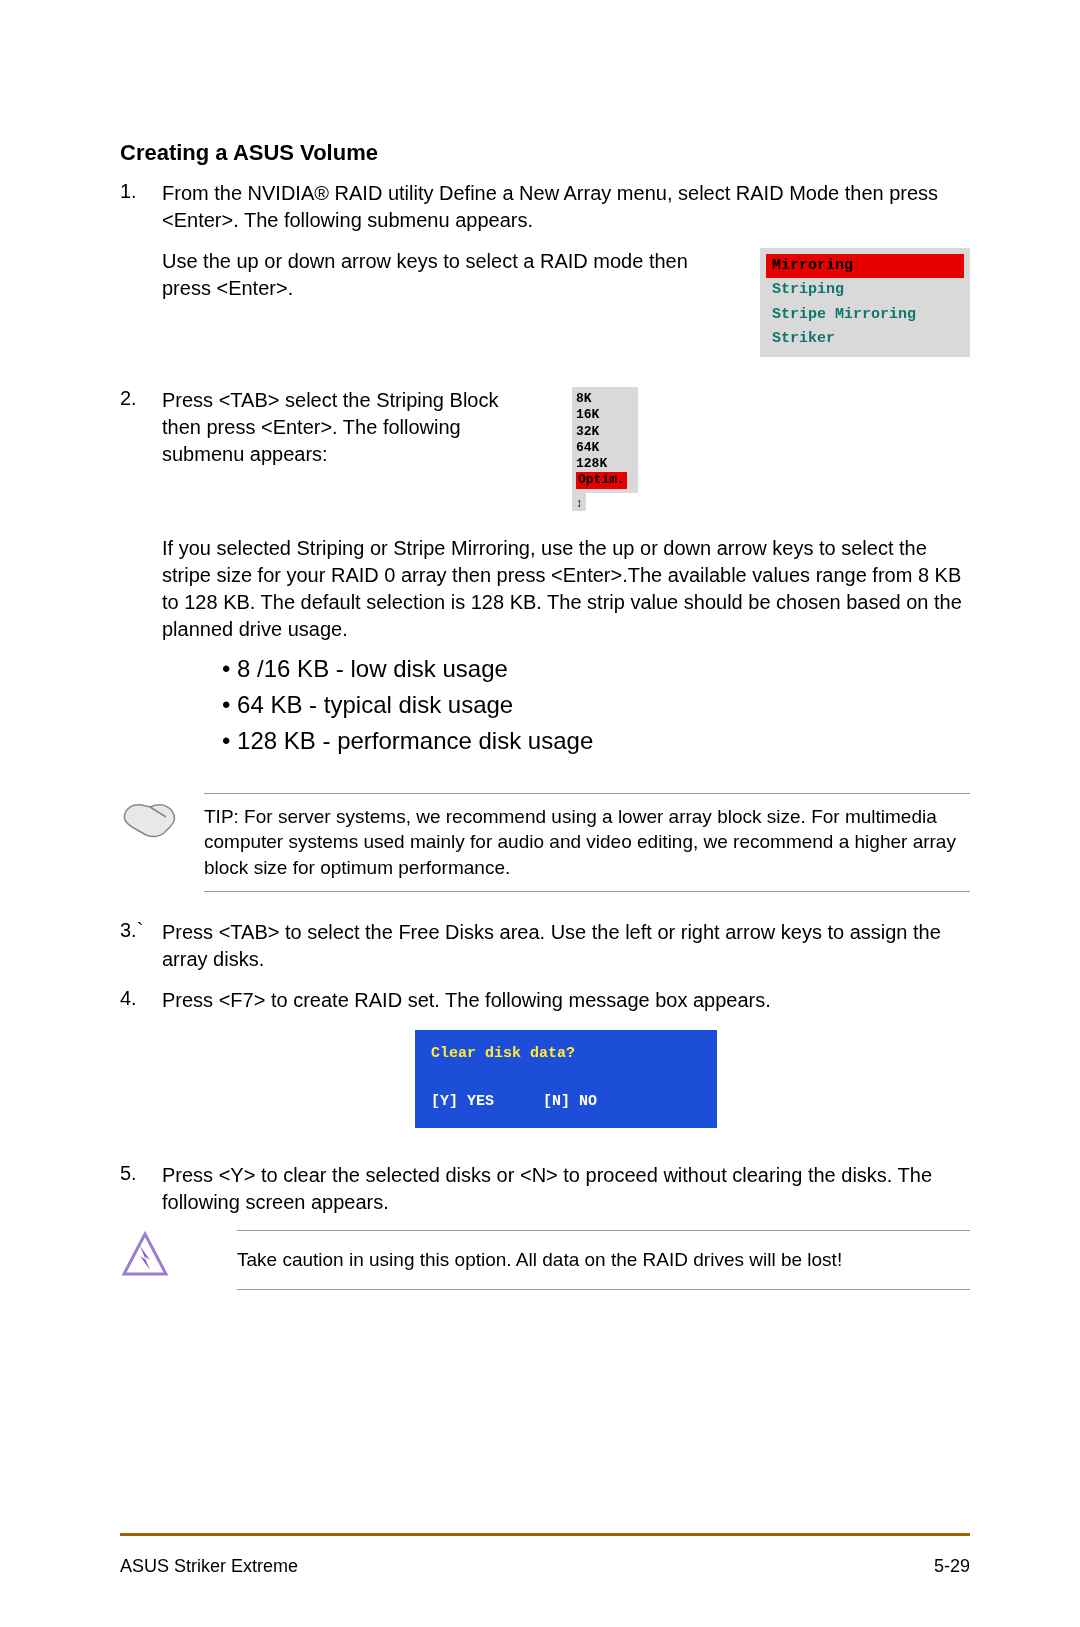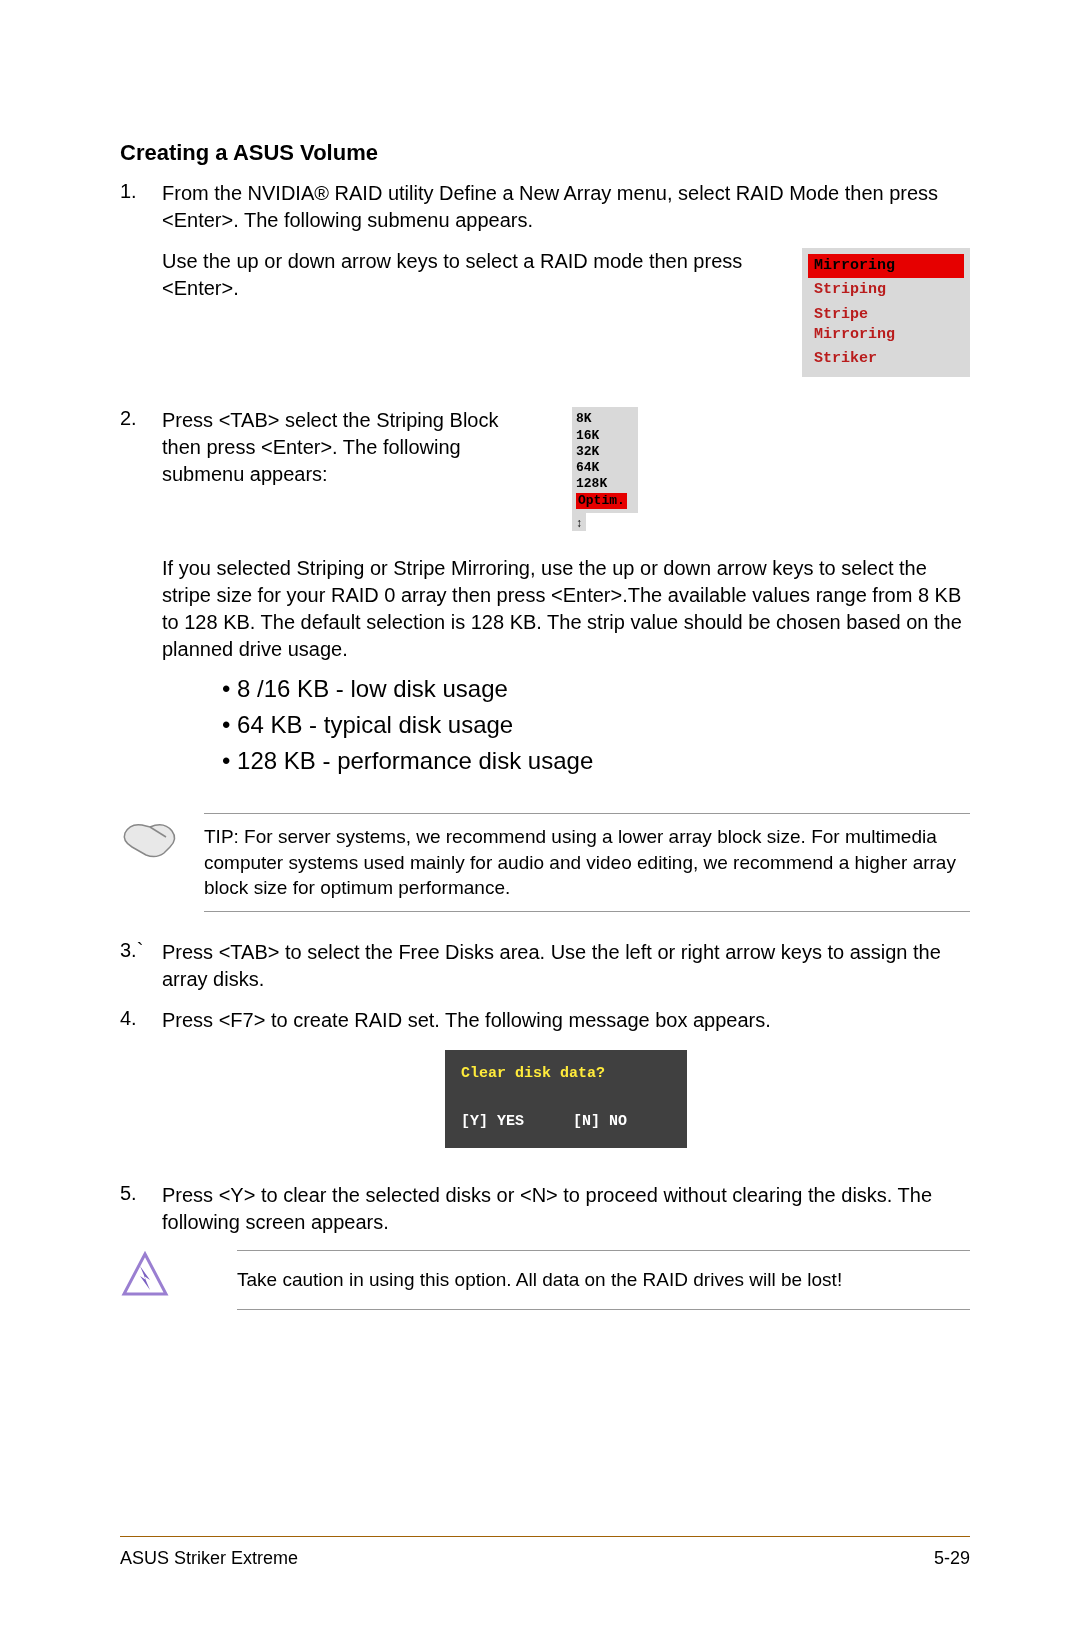--- a/index.html
+++ b/index.html
@@ -45,29 +45,29 @@
   .step-with-menu {
     display: flex;
     align-items: flex-start;
   }
   .menu-box {
     background: #d9d9d9;
     padding: 6px;
     box-sizing: border-box;
   }
   .raid-mode-box {
-    width: 168px;
+    width: 210px;
     margin-left: 30px;
   }
   .menu-item {
     font-family: "Courier New", monospace;
     font-size: 15px;
     font-weight: bold;
     padding: 2px 6px;
-    color: #b91c1c;
+    color: #0f766e;
   }
   .menu-item.sel {
     background: #e60000;
     color: #000;
   }
   .stripe-box-wrap {
     display: flex;
     margin-left: 70px;
     flex-direction: column;
   }
@@ -116,41 +116,41 @@
     width: 70px;
     flex: none;
     padding-right: 14px;
   }
   .caution-icon {
     width: 70px;
     flex: none;
     padding-right: 14px;
   }
   .dialog-box {
-    background: #404040;
+    background: #1d4ed8;
     color: #fff;
     font-family: "Courier New", monospace;
     font-size: 15px;
     font-weight: bold;
-    width: 242px;
+    width: 302px;
     margin: 16px auto 20px auto;
     padding: 14px 16px 16px 16px;
     box-sizing: border-box;
   }
   .dialog-title {
     color: #ffeb3b;
     margin-bottom: 28px;
   }
   .footer {
     position: absolute;
-    bottom: 58px;
+    bottom: 50px;
     left: 120px;
     right: 110px;
-    border-top: 1px solid #a16207;
-    padding-top: 11px;
+    border-top: 3px solid #a16207;
+    padding-top: 20px;
     font-size: 18px;
     display: flex;
     justify-content: space-between;
   }
 </style>
 </head>
 <body>
 
 <div class="page">
 

